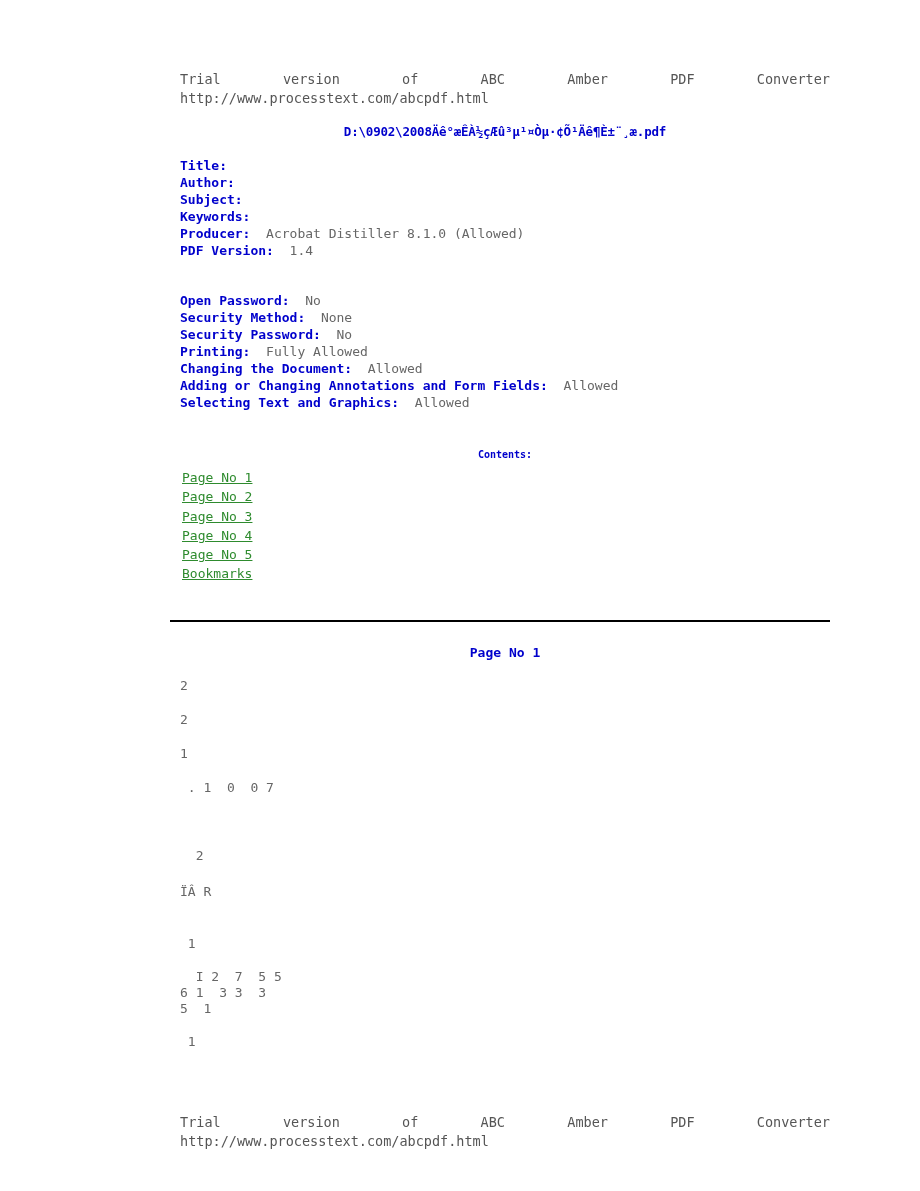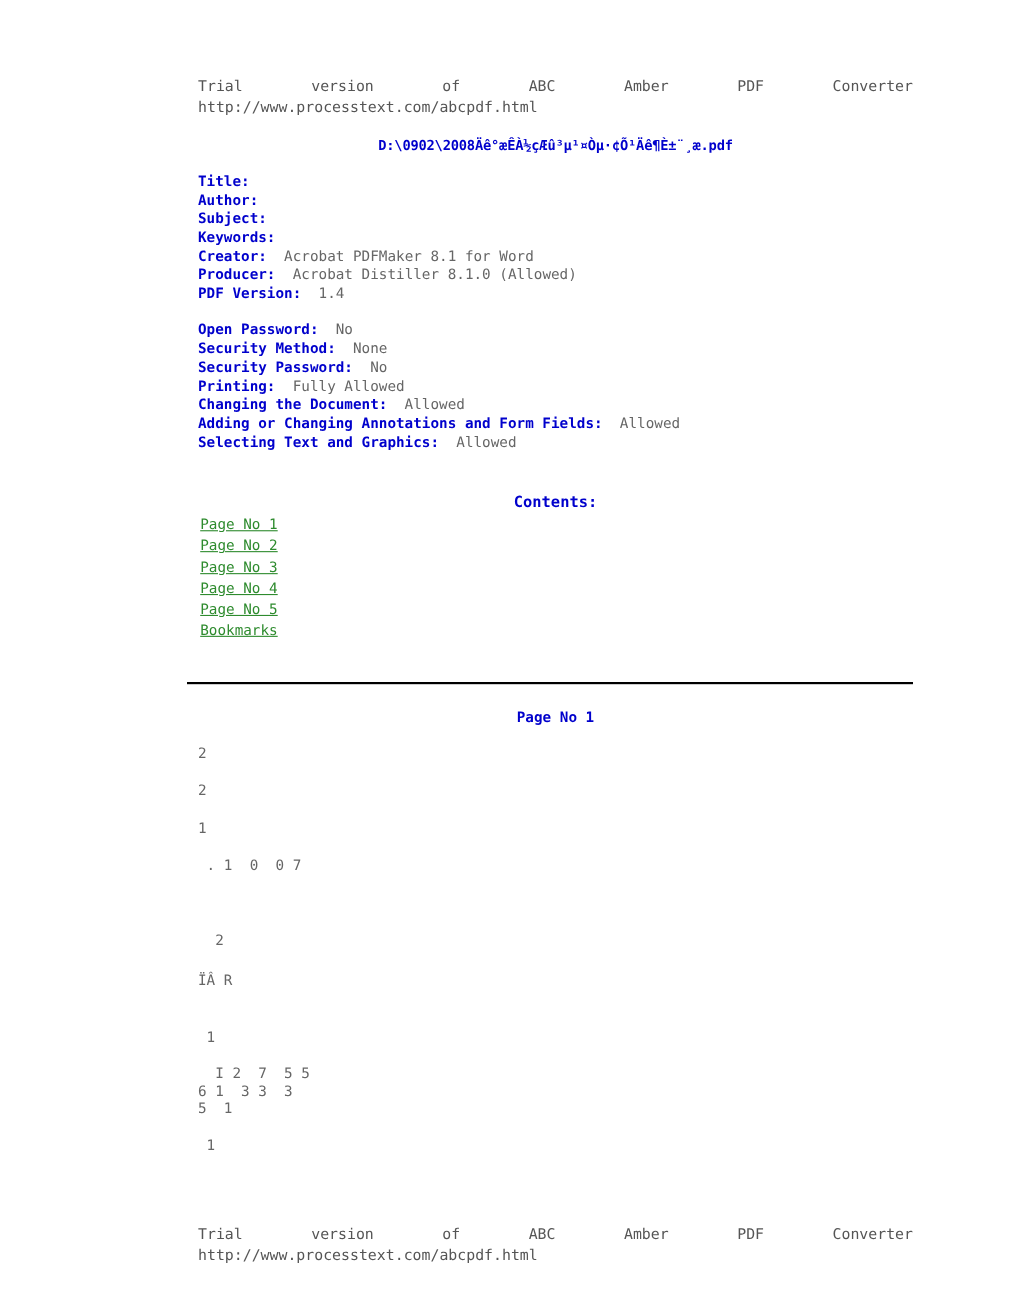--- a/index.html
+++ b/index.html
@@ -80,21 +80,21 @@
     white-space: pre;
   }
 
   
   .contents-heading {
     position: absolute;
     left: 136px;
     top: 433px;
     width: 650px;
     text-align: center;
-    font-size: 14px;
+    font-size: 10px;
     font-weight: bold;
     color: #0000cc;
   }
   .contents-list {
     position: absolute;
     left: 138px;
     top: 452px;
     font-size: 13px;
     line-height: 19.3px;
   }
@@ -170,23 +170,20 @@
     <div class="meta-row">
       <span class="meta-label">Author:</span><span class="meta-value"></span>
     </div>
     <div class="meta-row">
       <span class="meta-label">Subject:</span><span class="meta-value"></span>
     </div>
     <div class="meta-row">
       <span class="meta-label">Keywords:</span><span class="meta-value"></span>
     </div>
     <div class="meta-row">
-      <span class="meta-label">Creator:</span><span class="meta-value">  Acrobat PDFMaker 8.1 for Word</span>
-    </div>
-    <div class="meta-row">
       <span class="meta-label">Producer:</span><span class="meta-value">  Acrobat Distiller 8.1.0 (Allowed)</span>
     </div>
     <div class="meta-row">
       <span class="meta-label">PDF Version:</span><span class="meta-value">  1.4</span>
     </div>
   </div>
 
   <div class="meta-block" id="meta-security">
     <div class="meta-row">
       <span class="meta-label">Open Password:</span><span class="meta-value">  No</span>

